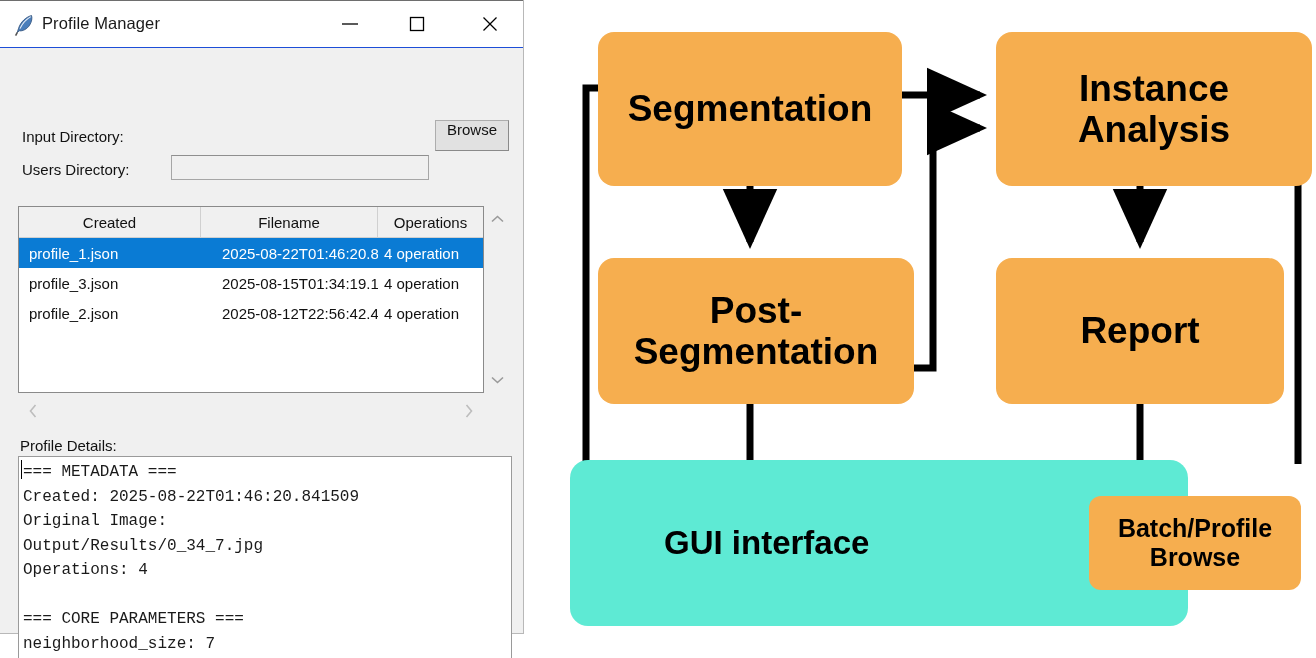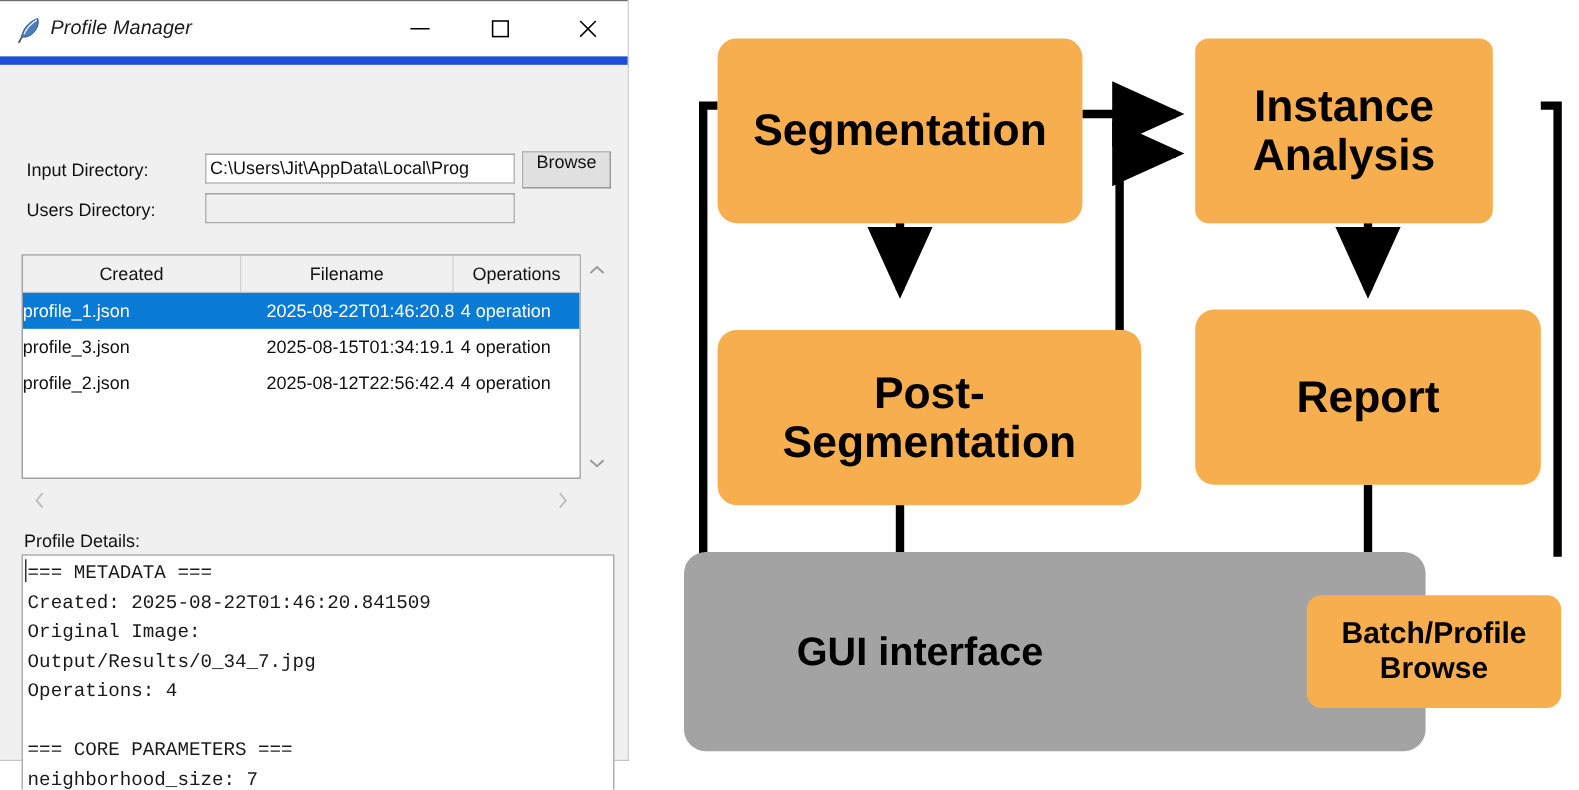--- a/index.html
+++ b/index.html
@@ -17,21 +17,20 @@
     background:#f0f0f0;
     border-right:1px solid #b8b8b8;
     border-bottom:1px solid #b8b8b8;
     box-sizing:border-box;
   }
   #titlebar{
     position:absolute;left:0;top:0;right:0;height:47px;
     background:#ffffff;
     border-top:1px solid #6e6e6e;
     box-sizing:border-box;
-    font-style:italic;
   }
   #title-icon{
     position:absolute;left:14px;top:12px;width:22px;height:24px;
   }
   #title-text{
     position:absolute;left:42px;top:13px;
     font-size:16.5px;color:#1a1a1a;
     letter-spacing:0.1px;
     white-space:nowrap;
   }
@@ -40,21 +39,21 @@
     display:flex;align-items:center;justify-content:center;
   }
   #btn-min{left:327px;}
   #btn-max{left:394px;}
   #btn-close{left:467px;}
   .winbtn svg{display:block;}
 
   #client{
     position:absolute;left:0;top:47px;right:0;bottom:0;
     background:#f0f0f0;
-    border-top:7px solid #1d4ed8;
+    border-top:1px solid #1d4ed8;
   }
 
   
   .lbl{
     position:absolute;font-size:15px;color:#111;white-space:nowrap;
   }
   #lbl-input{left:22px;top:80px;}
   #lbl-output{left:22px;top:113px;}
 
   .entry{
@@ -118,21 +117,21 @@
     display:flex;height:30px;align-items:center;
     font-size:15px;color:#111;
     box-sizing:border-box;
   }
   .trow.sel{background:#0a7bd4;color:#ffffff;}
   .td{
     box-sizing:border-box;height:100%;
     display:flex;align-items:center;
     overflow:hidden;white-space:nowrap;
   }
-  .td.c0{width:177px;padding-left:0;}
+  .td.c0{width:177px;padding-left:10px;}
   .td.c1{width:182px;padding-left:26px;}
   .td.c2{width:105px;padding-left:6px;}
 
   
   #tree-vsb{
     position:absolute;left:484px;top:158px;width:27px;height:187px;
     background:#f0f0f0;
   }
   #tree-vsb .arrow{
     position:absolute;left:0;width:27px;height:22px;
@@ -186,26 +185,26 @@
     border-radius:16px;
     display:flex;align-items:center;justify-content:center;
     text-align:center;
     color:#000;
     font-weight:bold;
     line-height:1.12;
     box-sizing:border-box;
     z-index:2;
   }
   #node-segmentation{left:74px;top:32px;width:304px;height:154px;font-size:37px;}
-  #node-instance{left:472px;top:32px;width:248px;height:154px;font-size:37px;border-radius:11px;}
-  #node-post{left:74px;top:258px;width:353px;height:146px;font-size:37px;margin-top:17px;}
+  #node-instance{left:472px;top:32px;width:316px;height:154px;font-size:37px;}
+  #node-post{left:74px;top:258px;width:316px;height:146px;font-size:37px;}
   #node-report{left:472px;top:258px;width:288px;height:146px;font-size:37px;}
   #panel-gui{
     position:absolute;left:46px;top:460px;width:618px;height:166px;
-    background:#a3a3a3;border-radius:18px;z-index:2;
+    background:#5eead4;border-radius:18px;z-index:2;
   }
   #label-gui{
     position:absolute;left:94px;top:0;height:166px;
     display:flex;align-items:center;
     font-size:33px;color:#000;font-weight:bold;white-space:nowrap;
   }
   #node-batch{
     position:absolute;left:519px;top:36px;width:212px;height:94px;
     background:#f6ae4f;border-radius:12px;
     display:flex;align-items:center;justify-content:center;
@@ -242,21 +241,20 @@
       <svg width="20" height="20" viewBox="0 0 20 20">
           <line x1="3.5" y1="3.5" x2="16.5" y2="16.5" stroke="#000" stroke-width="1.3"></line>
           <line x1="16.5" y1="3.5" x2="3.5" y2="16.5" stroke="#000" stroke-width="1.3"></line>
         </svg>
     </div>
   </div>
 
   <div id="client">
 
     <span class="lbl" id="lbl-input">Input Directory:</span>
-    <div class="entry" id="entry-input">C:\Users\Jit\AppData\Local\Prog</div>
 
     <span class="lbl" id="lbl-output">Users Directory:</span>
     <div class="entry" id="entry-output"></div>
 
     <div id="browse-btn">
       <span>Browse</span>
     </div>
 
     <div id="tree-wrap">
       <div id="tree">

